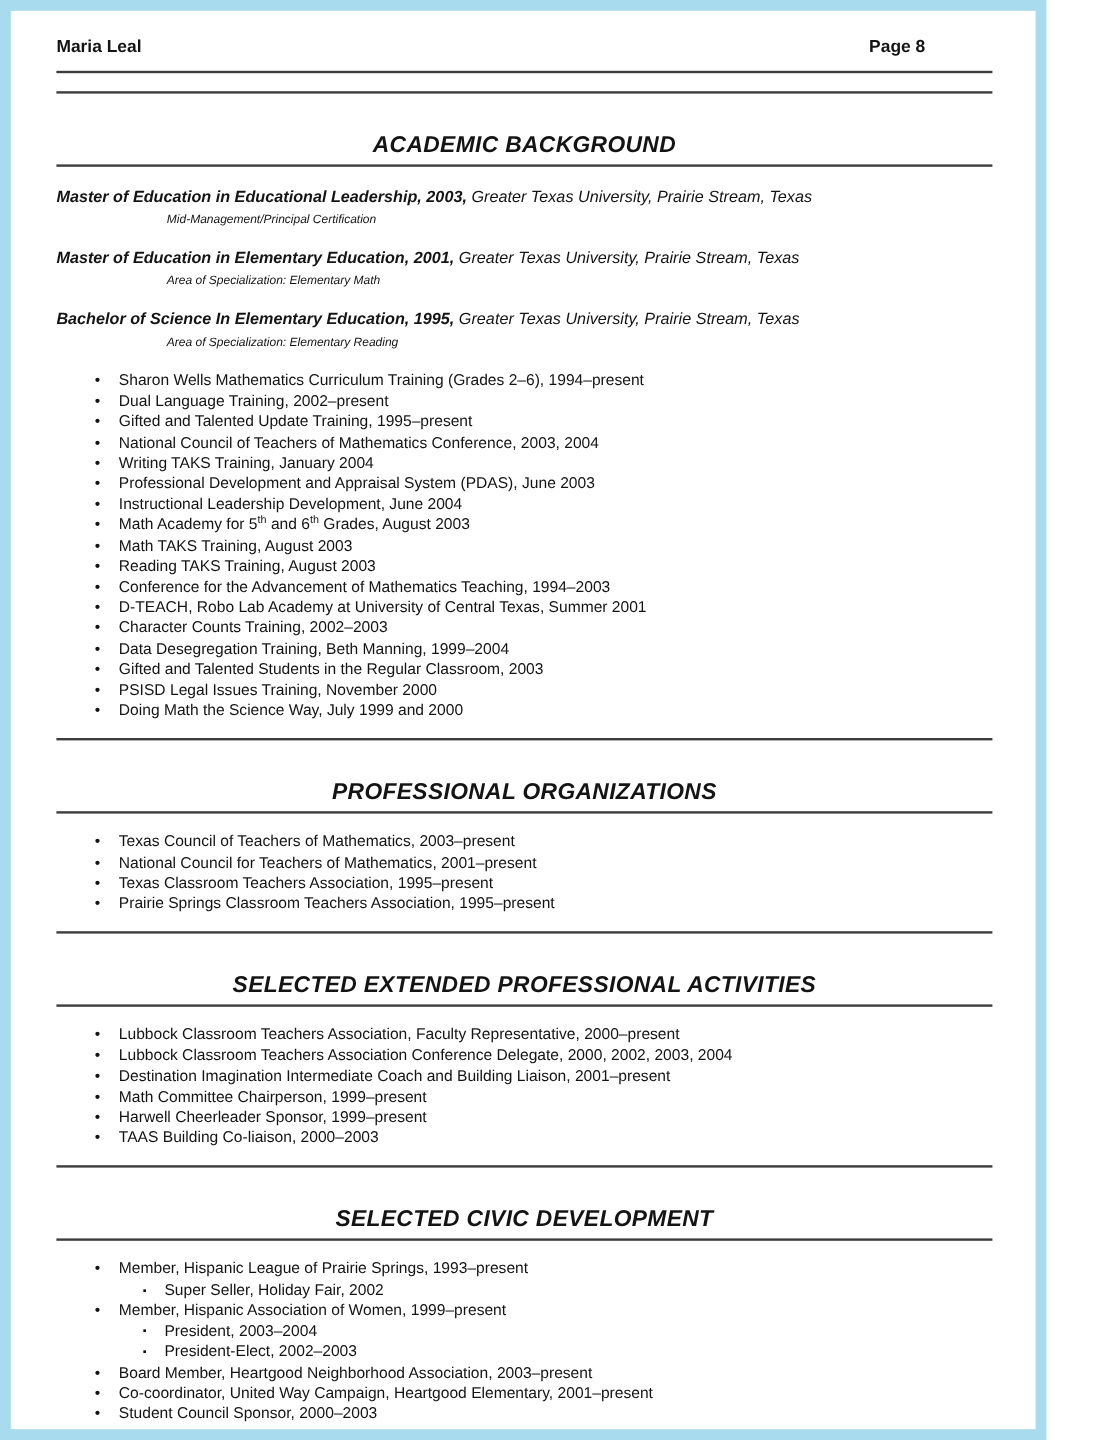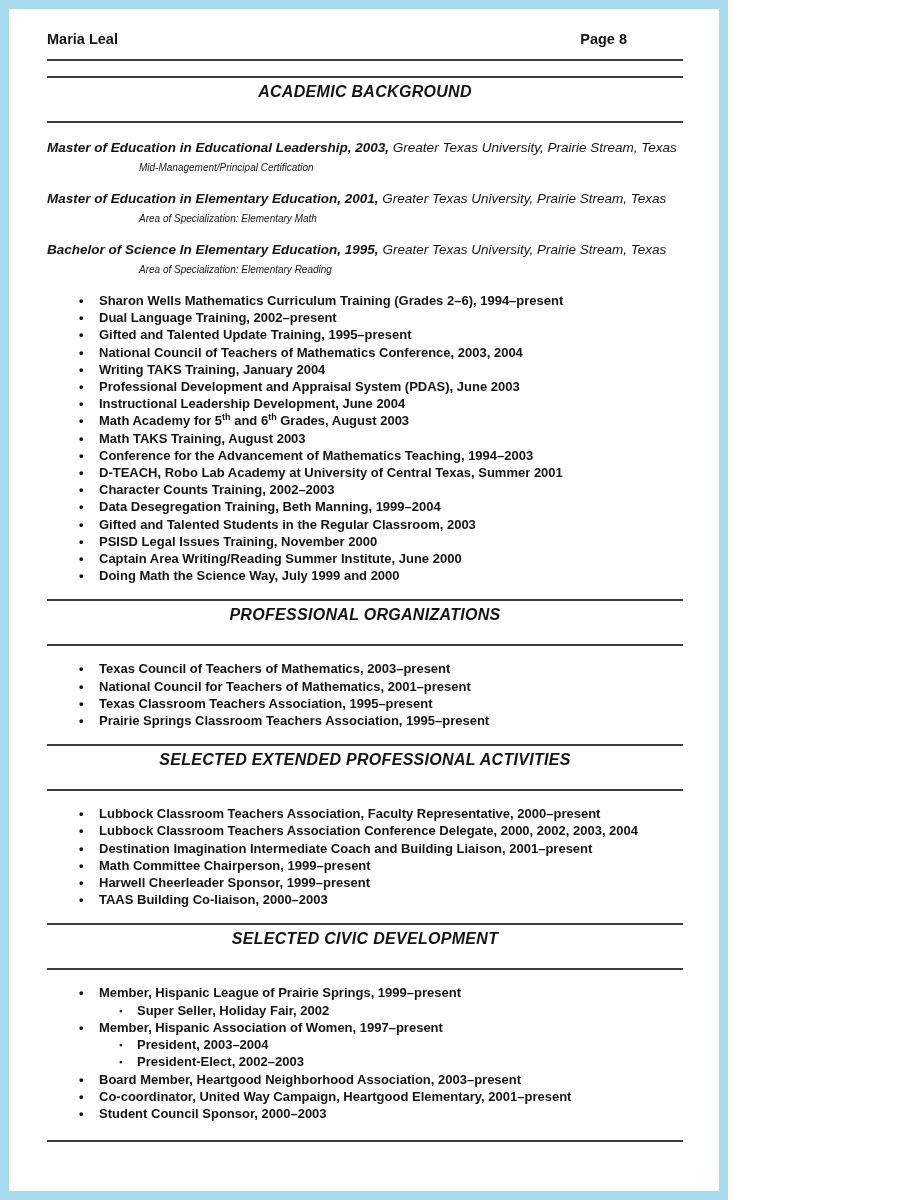--- a/index.html
+++ b/index.html
@@ -4,64 +4,64 @@
 <style>
   * { margin:0; padding:0; box-sizing:border-box; }
   html,body { width:913px; }
   body {
     font-family:"Liberation Sans", sans-serif;
     color:#141414;
     background:#ffffff;
   }
   .frame {
     position:relative;
-    width:728px; height:1200px;
+    width:872px; height:1200px;
     border:9px solid #a8dbee;
     background:#ffffff;
     overflow:hidden;
   }
   .content { padding:22px 36px 0 38px; }
 
   .doc-header {
     display:flex; justify-content:space-between; align-items:baseline;
     font-weight:bold; font-size:14.5px;
     padding-right:56px;
   }
   .rule { border-top:2px solid #3d3d3d; height:0; }
   .header-rule { margin-top:12px; }
   .bottom-rule { margin-top:18px; }
 
   .section-head { margin-top:15px; }
   .section-head h2 {
     text-align:center;
     font-style:italic;
     font-weight:bold;
-    font-size:16px;
+    font-size:19px;
     letter-spacing:.3px;
-    padding:5px 0 20px 0;
+    padding:5px 0 4px 0;
+    margin-top:28px;
   }
 
   .entries { margin-top:16px; font-size:13.5px; }
   .entry { margin-bottom:14px; }
   .entry .line1 { line-height:18px;font-style:italic; }
   .entry .line1 b { font-weight:bold; }
   .entry .detail {
     font-style:italic;
     font-size:10px;
     padding-left:92px;
     margin-top:3px;
     line-height:16px;
   }
 
   ul.bullets {
     list-style:none;
     margin:14px 0 0 0;
     padding-left:30px;
     font-size:13px;
-    font-weight:bold;
   }
   ul.bullets li {
     position:relative;
     padding-left:22px;
     line-height:17.2px;
   }
   ul.bullets li::before {
     content:"•";
     position:absolute; left:2px; top:0;
     font-size:13px;
@@ -113,27 +113,27 @@
       <ul class="bullets">
         <li>Sharon Wells Mathematics Curriculum Training (Grades 2–6), 1994–present</li>
         <li>Dual Language Training, 2002–present</li>
         <li>Gifted and Talented Update Training, 1995–present</li>
         <li>National Council of Teachers of Mathematics Conference, 2003, 2004</li>
         <li>Writing TAKS Training, January 2004</li>
         <li>Professional Development and Appraisal System (PDAS), June 2003</li>
         <li>Instructional Leadership Development, June 2004</li>
         <li><span>Math Academy for 5</span><sup>th</sup><span> and 6</span><sup>th</sup><span> Grades, August 2003</span></li>
         <li>Math TAKS Training, August 2003</li>
+        <li>Reading TAKS Training, August 2003</li>
         <li>Conference for the Advancement of Mathematics Teaching, 1994–2003</li>
         <li>D-TEACH, Robo Lab Academy at University of Central Texas, Summer 2001</li>
         <li>Character Counts Training, 2002–2003</li>
         <li>Data Desegregation Training, Beth Manning, 1999–2004</li>
         <li>Gifted and Talented Students in the Regular Classroom, 2003</li>
         <li>PSISD Legal Issues Training, November 2000</li>
-        <li>Captain Area Writing/Reading Summer Institute, June 2000</li>
         <li>Doing Math the Science Way, July 1999 and 2000</li>
       </ul>
     </section>
 
     <section>
       <div class="section-head">
         <div class="rule"></div>
         <h2>PROFESSIONAL ORGANIZATIONS</h2>
         <div class="rule"></div>
       </div>
@@ -161,23 +161,23 @@
       </ul>
     </section>
 
     <section>
       <div class="section-head">
         <div class="rule"></div>
         <h2>SELECTED CIVIC DEVELOPMENT</h2>
         <div class="rule"></div>
       </div>
       <ul class="bullets">
-        <li>Member, Hispanic League of Prairie Springs, 1999–present</li>
+        <li>Member, Hispanic League of Prairie Springs, 1993–present</li>
         <li class="sub">Super Seller, Holiday Fair, 2002</li>
-        <li>Member, Hispanic Association of Women, 1997–present</li>
+        <li>Member, Hispanic Association of Women, 1999–present</li>
         <li class="sub">President, 2003–2004</li>
         <li class="sub">President-Elect, 2002–2003</li>
         <li>Board Member, Heartgood Neighborhood Association, 2003–present</li>
         <li>Co-coordinator, United Way Campaign, Heartgood Elementary, 2001–present</li>
         <li>Student Council Sponsor, 2000–2003</li>
       </ul>
     </section>
 
     <div class="rule bottom-rule"></div>
 

